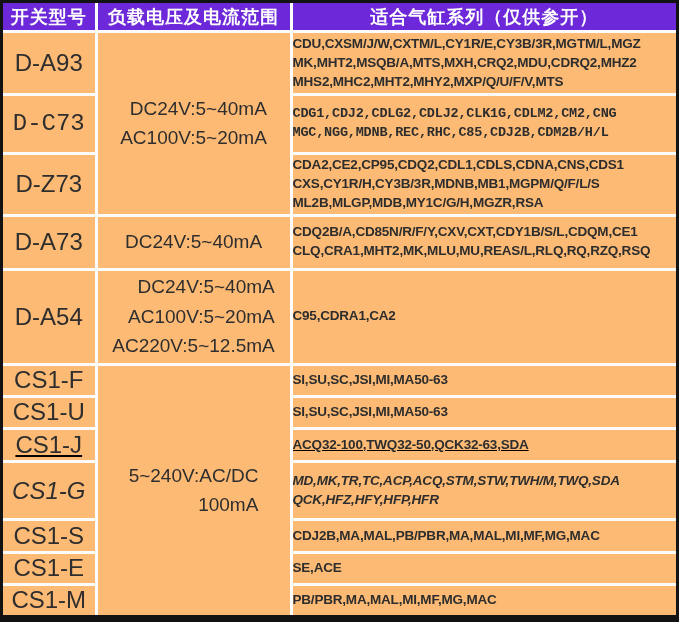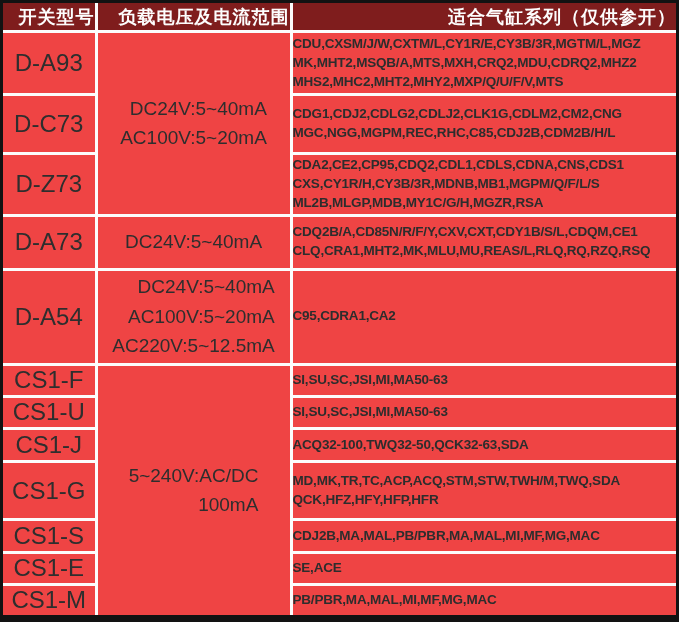--- a/index.html
+++ b/index.html
@@ -18,41 +18,41 @@
   }
   table.spec {
     border-collapse: collapse;
     table-layout: fixed;
     width: 673px;
     height: 612px;
   }
   table.spec th,
   table.spec td {
     border: 3px solid #fcfcfc;
-    background: #ef4444;
+    background: #fdba74;
     overflow: hidden;
     padding: 0;
     vertical-align: middle;
   }
   table.spec th:first-child,
   table.spec td:first-child { border-left: none; }
   table.spec th:last-child,
   table.spec td:last-child { border-right: none; }
   table.spec thead th { border-top: none; }
   table.spec tr:last-child td { border-bottom: none; }
   table.spec td.no-bb { border-bottom: none; }
 
   table.spec thead th {
-    background: #7f1d1d;
+    background: #6d28d9;
     color: #fdfdfd;
     font-size: 18px;
     font-weight: bold;
     height: 27px;
     letter-spacing: 1px;
-    text-align: right;
+    text-align: center;
   }
   td.model {
     text-align: center;
     font-size: 24px;
     color: #2e2e2e;
   }
   td.voltage {
     text-align: center;
     font-size: 19px;
     color: #2e2e2e;
@@ -94,24 +94,24 @@
     </thead>
     <tbody>
         <tr style="height: 61px;">
           <td class="model">D-A93</td>
           <td class="voltage" rowspan="3"><span class="vblock">DC24V:5~40mA
 AC100V:5~20mA</span></td>
           <td class="series">CDU,CXSM/J/W,CXTM/L,CY1R/E,CY3B/3R,MGTM/L,MGZ
 MK,MHT2,MSQB/A,MTS,MXH,CRQ2,MDU,CDRQ2,MHZ2
 MHS2,MHC2,MHT2,MHY2,MXP/Q/U/F/V,MTS</td>
         </tr>
-        <tr style="height: 56px;">
+        <tr style="height: 56px; font-family: Liberation Mono, monospace;">
           <td class="model">D-C73</td>
           <td class="series">CDG1,CDJ2,CDLG2,CDLJ2,CLK1G,CDLM2,CM2,CNG
-MGC,NGG,MGPM,REC,RHC,C85,CDJ2B,CDM2B/H/L</td>
+MGC,NGG,MDNB,REC,RHC,C85,CDJ2B,CDM2B/H/L</td>
         </tr>
         <tr style="height: 59px;">
           <td class="model">D-Z73</td>
           <td class="series">CDA2,CE2,CP95,CDQ2,CDL1,CDLS,CDNA,CNS,CDS1
 CXS,CY1R/H,CY3B/3R,MDNB,MB1,MGPM/Q/F/L/S
 ML2B,MLGP,MDB,MY1C/G/H,MGZR,RSA</td>
         </tr>
         <tr style="height: 52px;">
           <td class="model">D-A73</td>
           <td class="voltage" rowspan="1"><span class="vblock">DC24V:5~40mA</span></td>
@@ -128,25 +128,25 @@
         <tr style="height: 27px;">
           <td class="model">CS1-F</td>
           <td class="voltage no-bb" rowspan="7"><span class="vblock">5~240V:AC/DC
 100mA</span></td>
           <td class="series">SI,SU,SC,JSI,MI,MA50-63</td>
         </tr>
         <tr style="height: 28px; margin-left: 36px;">
           <td class="model">CS1-U</td>
           <td class="series">SI,SU,SC,JSI,MI,MA50-63</td>
         </tr>
-        <tr style="height: 32px;">
+        <tr style="height: 32px; text-decoration: underline;">
           <td class="model">CS1-J</td>
           <td class="series">ACQ32-100,TWQ32-50,QCK32-63,SDA</td>
         </tr>
-        <tr style="height: 56px;">
+        <tr style="height: 56px; font-style: italic;">
           <td class="model">CS1-G</td>
           <td class="series">MD,MK,TR,TC,ACP,ACQ,STM,STW,TWH/M,TWQ,SDA
 QCK,HFZ,HFY,HFP,HFR</td>
         </tr>
         <tr style="height: 27px;">
           <td class="model">CS1-S</td>
           <td class="series">CDJ2B,MA,MAL,PB/PBR,MA,MAL,MI,MF,MG,MAC</td>
         </tr>
         <tr style="height: 28px; padding-left: 24px;">
           <td class="model">CS1-E</td>

